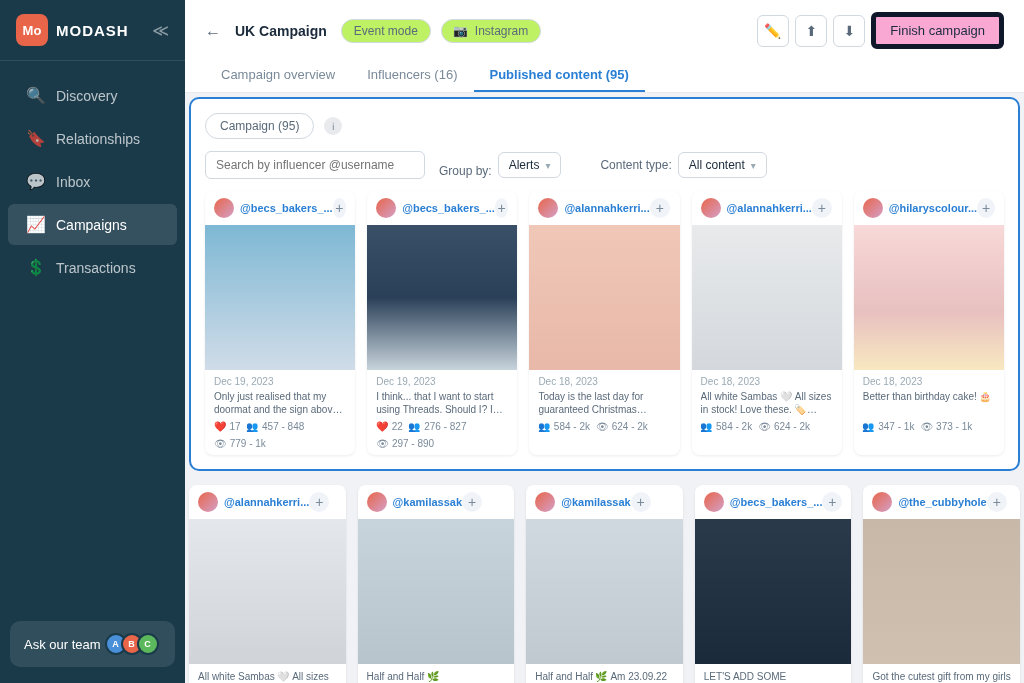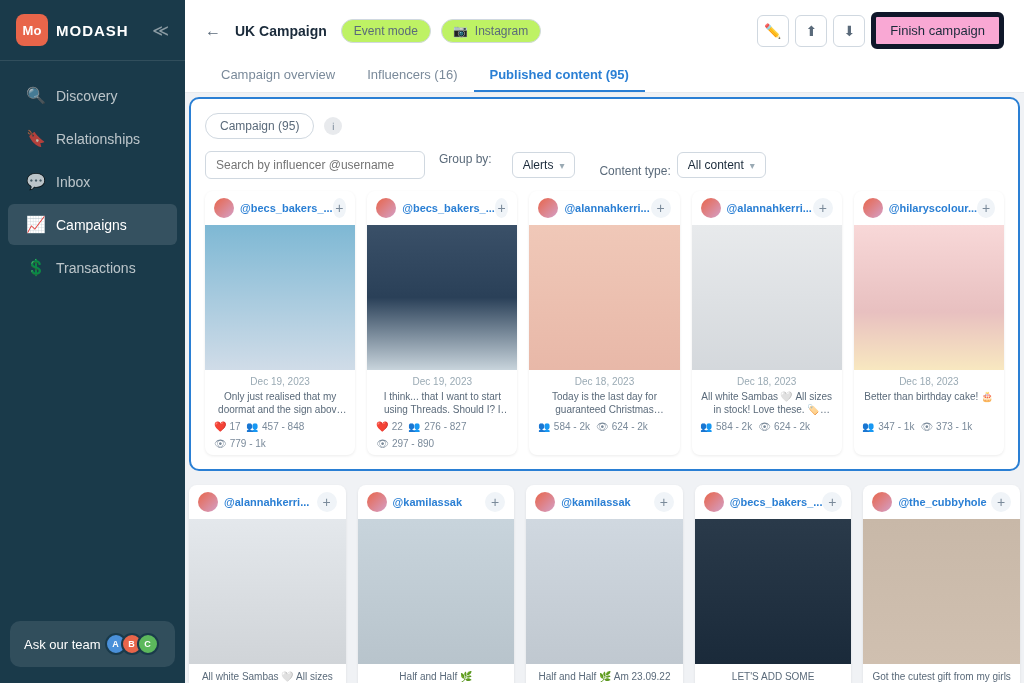--- a/index.html
+++ b/index.html
@@ -48,32 +48,32 @@
     .content { flex: 1; padding: 4px; overflow-y: auto; }
 
     
     .filter-card { background: white; border: 2px solid #2a7fd4; border-radius: 10px; padding: 14px; margin-bottom: 14px; }
     .filter-top { display: flex; align-items: center; gap: 10px; margin-bottom: 12px; }
     .filter-btn { background: white; border: 1px solid #d0d8e0; border-radius: 20px; padding: 5px 14px; font-size: 12px; color: #5a6a7a; cursor: pointer; font-weight: 500; }
     .filter-btn.event { background: #2a7fd4; color: white; border-color: #2a7fd4; }
     .info-icon { width: 18px; height: 18px; border-radius: 50%; background: #e8eaed; display: flex; align-items: center; justify-content: center; font-size: 10px; color: #7a8a9a; cursor: pointer; }
     .filter-controls { display: flex; align-items: center; gap: 14px; }
     .search-input { flex: 1; max-width: 220px; border: 1px solid #d0d8e0; border-radius: 6px; padding: 6px 10px; font-size: 12px; color: #9aaab4; outline: none; }
-    .group-by { display: flex; align-items: flex-start; gap: 20px; font-size: 12px; color: #5a6a7a; }
+    .group-by { display: flex; align-items: flex-end; gap: 6px; font-size: 12px; color: #5a6a7a; }
     .select-box { border: 1px solid #d0d8e0; border-radius: 6px; padding: 5px 10px; font-size: 12px; background: white; cursor: pointer; display: flex; align-items: center; gap: 6px; color: #1a2a3a; }
-    .content-type { display: flex; align-items: flex-end; gap: 6px; font-size: 12px; color: #5a6a7a; margin-left: 10px; }
+    .content-type { display: flex; align-items: center; gap: 6px; font-size: 12px; color: #5a6a7a; margin-left: 25px; }
 
     
     .grid { display: grid; grid-template-columns: repeat(5, 1fr); gap: 12px; }
     .card { background: white; border-radius: 8px; overflow: hidden; box-shadow: 0 1px 3px rgba(0,0,0,0.08); }
-    .card-header { display: flex; align-items: center; justify-content: space-between; padding: 7px 9px; }
+    .card-header { display: flex; align-items: center; justify-content: flex-start; padding: 7px 9px; }
     .card-user { display: flex; align-items: center; gap: 6px; font-size: 11px; color: #2a7fd4; font-weight: 600; }
     .user-avatar { width: 20px; height: 20px; border-radius: 50%; background: linear-gradient(135deg, #e8654a, #d4a0c8); flex-shrink: 0; }
     .card-img { width: 100%; height: 145px; object-fit: cover; background: #e0e4e8; position: relative; overflow: hidden; }
-    .card-meta { padding: 6px 9px; text-align: center; }
+    .card-meta { padding: 6px 9px; }
     .card-date { font-size: 10px; color: #9aaab4; margin-bottom: 3px; }
     .card-desc { font-size: 10px; color: #5a6a7a; line-height: 1.3; margin-bottom: 5px; overflow: hidden; display: -webkit-box; -webkit-line-clamp: 2; -webkit-box-orient: vertical; height: 26px; }
     .card-stats { display: flex; align-items: center; gap: 8px; flex-wrap: wrap; }
     .stat { display: flex; align-items: center; gap: 3px; font-size: 10px; color: #7a8a9a; }
     .stat-icon { font-size: 10px; }
     .plus-btn { width: 20px; height: 20px; border-radius: 50%; background: #f0f4f8; border: none; cursor: pointer; display: flex; align-items: center; justify-content: center; font-size: 14px; color: #7a8a9a; }
 
     
     .img-blue-door { background: linear-gradient(180deg, #7eb8d4 0%, #d0dce8 100%); }
     .img-phone { background: linear-gradient(180deg, #3a5068 0%, #2a4058 50%, #c8d4dc 100%); }

